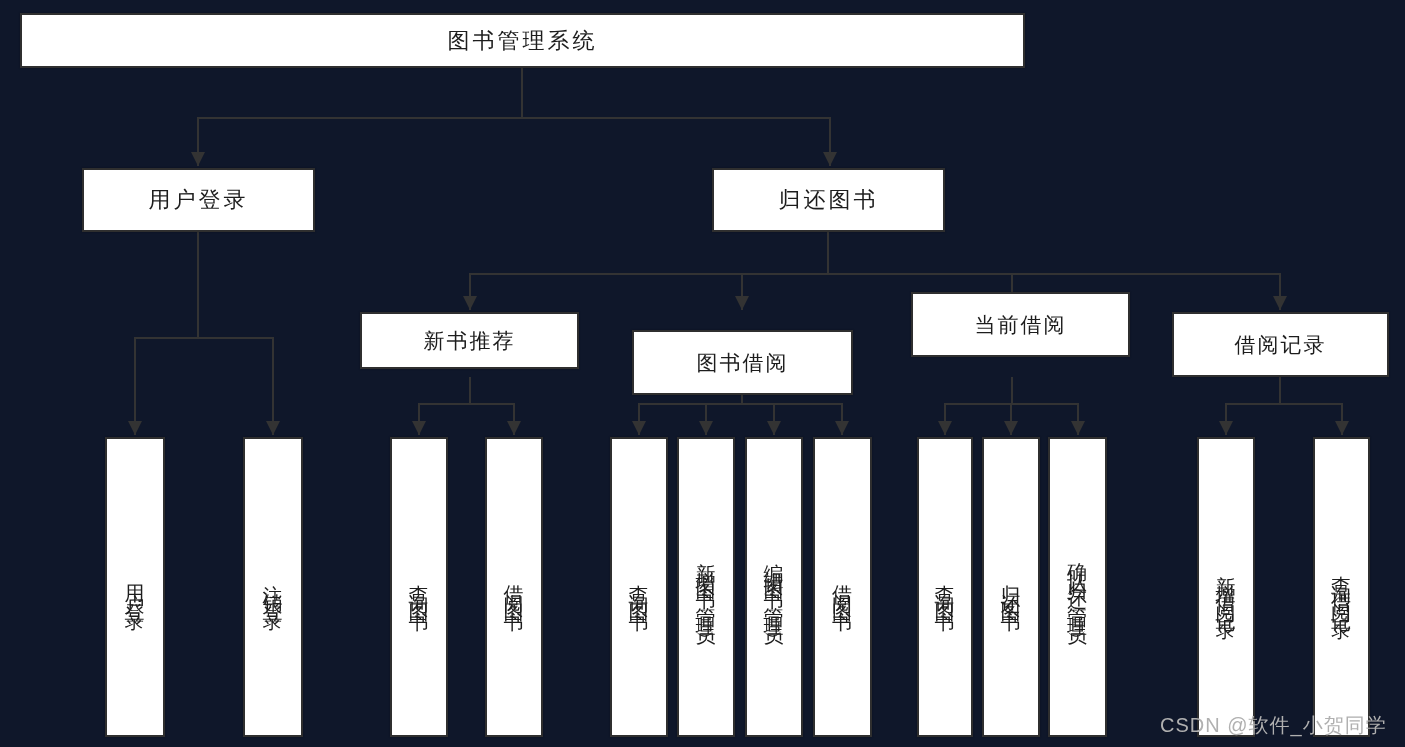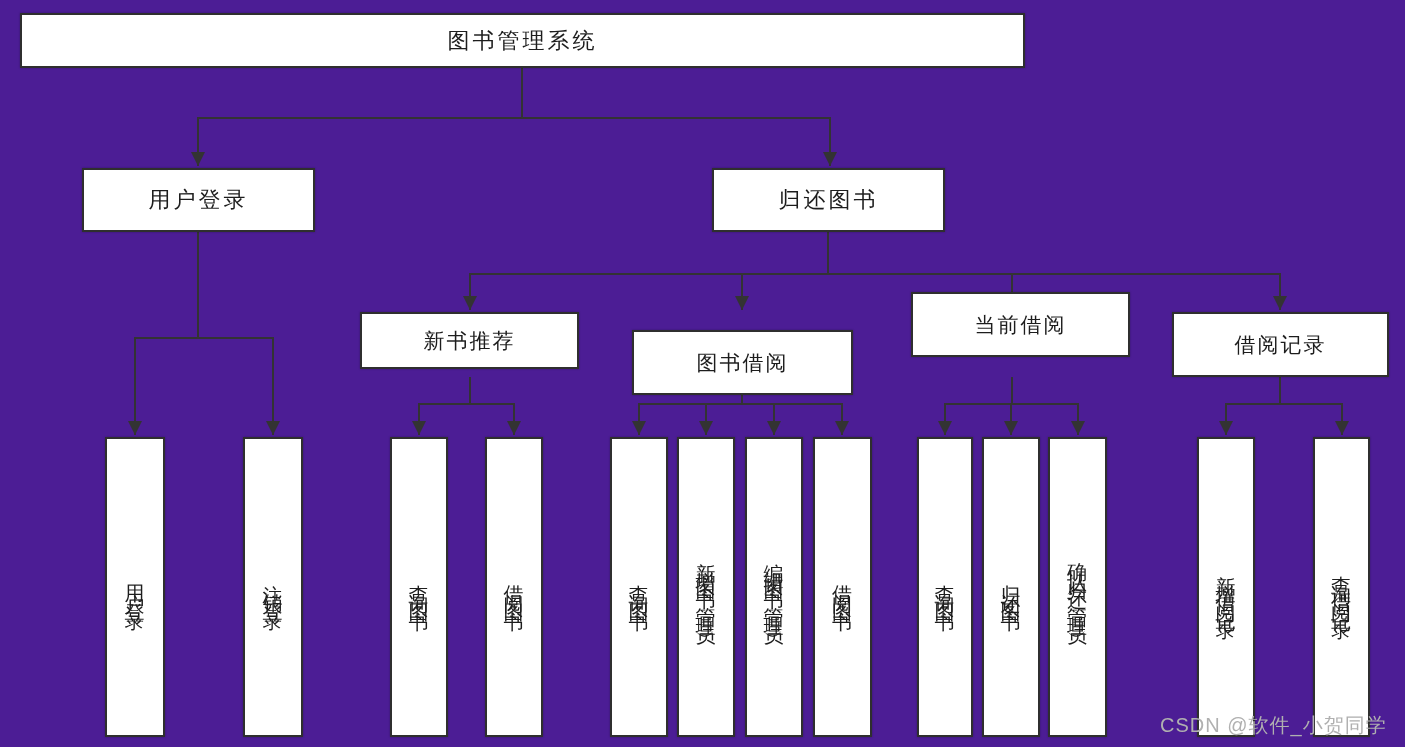--- a/index.html
+++ b/index.html
@@ -1,17 +1,17 @@
 <!DOCTYPE html>
 <html><head>
 <meta charset="utf-8">
 <style>
   html,body{margin:0;padding:0;background:#ffffff;}
   #canvas{
-    position:relative;width:1405px;height:747px;background:#4c1d95;
+    position:relative;width:1405px;height:747px;background:#0f172a;
     font-family:"Liberation Sans",sans-serif;overflow:hidden;
   }
   #connectors{position:absolute;left:0;top:0;}
   .box{
     position:absolute;box-sizing:border-box;background:#ffffff;
     border:2px solid #2f2f2f;display:flex;align-items:center;justify-content:center;
     color:#1d1d1d;box-shadow:0 0 2px rgba(0,0,0,0.30);
   }
   .hbox span{font-size:22px;letter-spacing:3px;white-space:nowrap;}
   .l3 span{font-size:21px;letter-spacing:2px;white-space:nowrap;}

